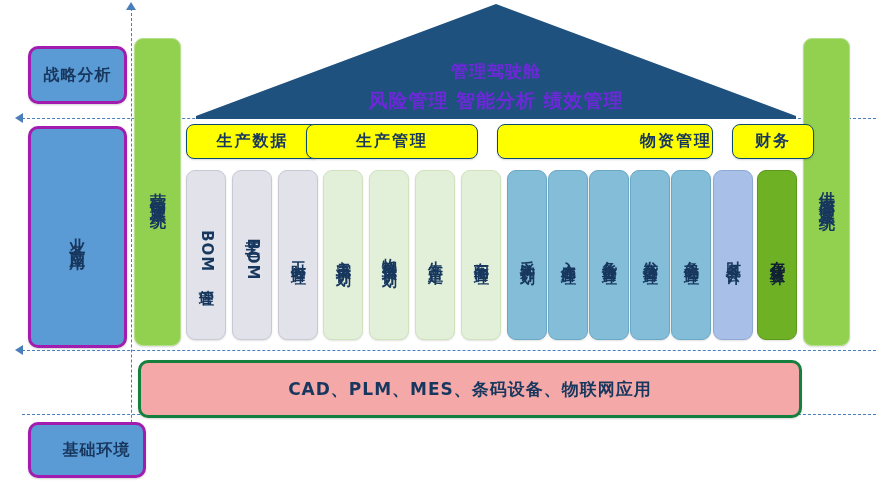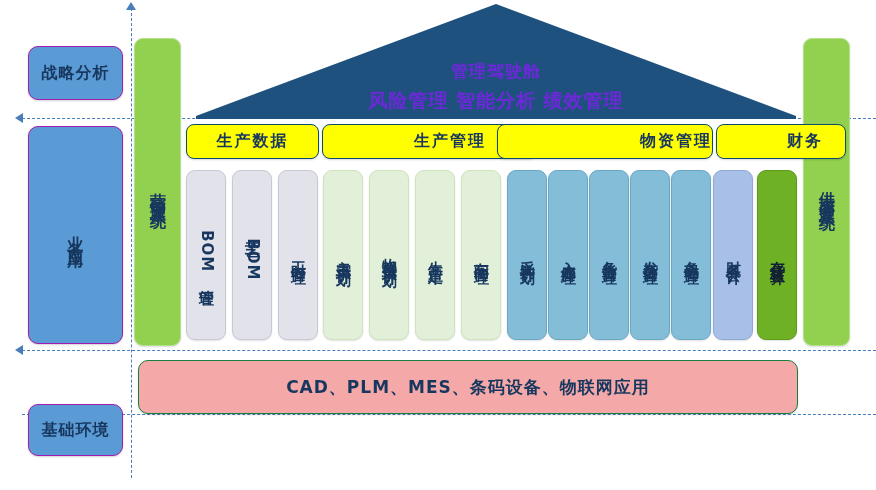--- a/index.html
+++ b/index.html
@@ -43,21 +43,21 @@
     width: 0; height: 0;
     border-left: 5px solid transparent;
     border-right: 5px solid transparent;
     border-bottom: 8px solid #4a7ebb;
   }
 
   
   .layer-label {
     position: absolute;
     background: #5b9bd5;
-    border: 1px solid #a21caf;
+    border: 3px solid #a21caf;
     border-radius: 10px;
     color: #17375e;
     font-weight: bold;
     font-size: 16px;
     display: flex;
     align-items: center;
     justify-content: center;
     text-align: center;
     letter-spacing: 1px;
     box-shadow: 0 1px 2px rgba(0,0,0,0.18);
@@ -151,21 +151,21 @@
     display: flex;
     align-items: center;
     justify-content: center;
     font-weight: bold;
     box-shadow: 0 1px 2px rgba(0,0,0,0.15);
   }
   #integration-bar {
     top: 360px;
     height: 52px;
     background: #f4a9a8;
-    border: 1px solid #15803d;
+    border: 3px solid #15803d;
     color: #17375e;
     font-size: 17px;
     letter-spacing: 1px;
   }
   #infrastructure-bar {
     top: 419px;
     height: 58px;
     background: #5b8cc3;
     border: 1px solid #7ba3d0;
     color: #1b2a44;
@@ -191,21 +191,21 @@
 
   <div class="layer-label" style="left:28px; top:46px; width:93px; height:52px;">
     <span>战略分析</span>
   </div>
 
   <div class="layer-label vertical" style="left:28px; top:126px; width:93px; height:216px;">
     <span>业务应用</span>
   </div>
 
 
-  <div class="layer-label" style="left:28px; top:404px; width:93px; height:50px;">
+  <div class="layer-label" style="left:28px; top:422px; width:93px; height:50px;padding-left:19px;">
     <span>基础环境</span>
   </div>
 
   <div class="pillar" style="left:134px; top:38px; width:45px; height:306px;">
     <span>营销管理系统</span>
   </div>
 
   <div class="pillar" style="left:803px; top:38px; width:45px; height:306px;">
     <span>供应商管理系统</span>
   </div>
@@ -215,27 +215,27 @@
       <polygon points="300,0 600,112 600,115 0,115 0,112" fill="#1f517f"></polygon>
     </svg>
   </div>
   <div class="roof-text" id="roof-title">管理驾驶舱</div>
   <div class="roof-text" id="roof-sub">风险管理 智能分析 绩效管理</div>
 
   <div id="groups-host">
       <div class="group-bar" style="left: 186px; width: 131px;">
         <span>生产数据</span>
       </div>
-      <div class="group-bar" style="left: 322px; width: 170px; padding-left: 42px;">
+      <div class="group-bar" style="left: 306px; width: 170px;">
         <span>生产管理</span>
       </div>
       <div class="group-bar" style="left: 497px; width: 214px; justify-content: flex-end;">
         <span>物资管理</span>
       </div>
-      <div class="group-bar" style="left: 716px; width: 80px; padding-left: 48px;">
+      <div class="group-bar" style="left: 732px; width: 80px;">
         <span>财务</span>
       </div>
     </div>
 
   <div id="columns-host">
       <div class="col lat" style="left: 186px; width: 38px; background: rgb(226, 226, 234); border: 1px solid rgb(201, 201, 214);">
         <span>BOM 管理</span>
       </div>
       <div class="col lat" style="left: 232px; width: 38px; background: rgb(226, 226, 234); border: 1px solid rgb(201, 201, 214);">
         <span>工艺 BOM</span>

